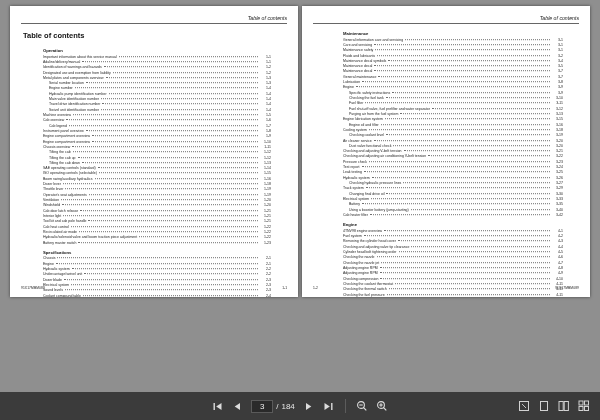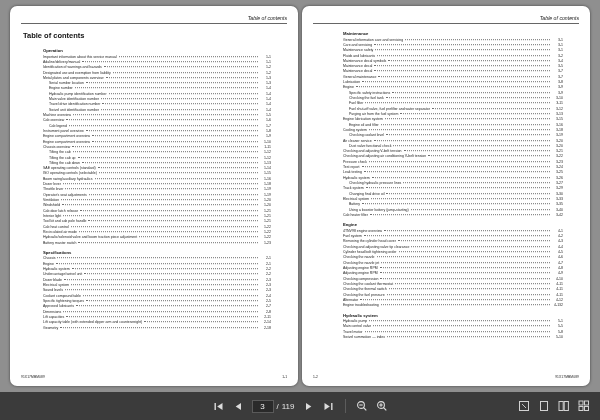--- a/index.html
+++ b/index.html
@@ -26,30 +26,29 @@
     width: 600px;
     height: 392px;
     display: flex;
     justify-content: center;
     gap: 4px;
     padding-top: 6px;
     box-sizing: border-box;
   }
   .page {
     width: 288px;
-    height: 380px;
+    height: 291px;
     background: #ffffff;
     box-shadow: 0 0 3px rgba(0,0,0,0.55);
     position: relative;
     box-sizing: border-box;
     padding: 9px 11px 9px 11px;
     font-size: 3.1px;
     color: #141414;
     overflow: hidden;
-    border-radius: 7px;
   }
   .page-header {
     text-align: right;
     font-size: 5.2px;
     font-style: italic;
     color: #1a1a1a;
     padding-bottom: 2px;
     border-bottom: 0.6px solid #666;
     margin-bottom: 7px;
   }
@@ -751,21 +750,21 @@
           </svg>
       </div>
       <div class="tb-btn" title="previous">
         <svg width="11" height="11" viewBox="0 0 11 11">
             <polygon points="8,2 8,9 2.7,5.5" fill="#dcdcdc"></polygon>
           </svg>
       </div>
       <div class="page-field">
         <input class="page-input" value="3" style="">
         <span>/</span>
-        <span>119</span>
+        <span>184</span>
       </div>
       <div class="tb-btn" title="next">
         <svg width="11" height="11" viewBox="0 0 11 11">
             <polygon points="3,2 3,9 8.3,5.5" fill="#dcdcdc"></polygon>
           </svg>
       </div>
       <div class="tb-btn" title="last">
         <svg width="11" height="11" viewBox="0 0 11 11">
             <polygon points="1.5,2 1.5,9 6.8,5.5" fill="#dcdcdc"></polygon>
             <rect x="8.1" y="2" width="1.4" height="7" fill="#dcdcdc"></rect>

